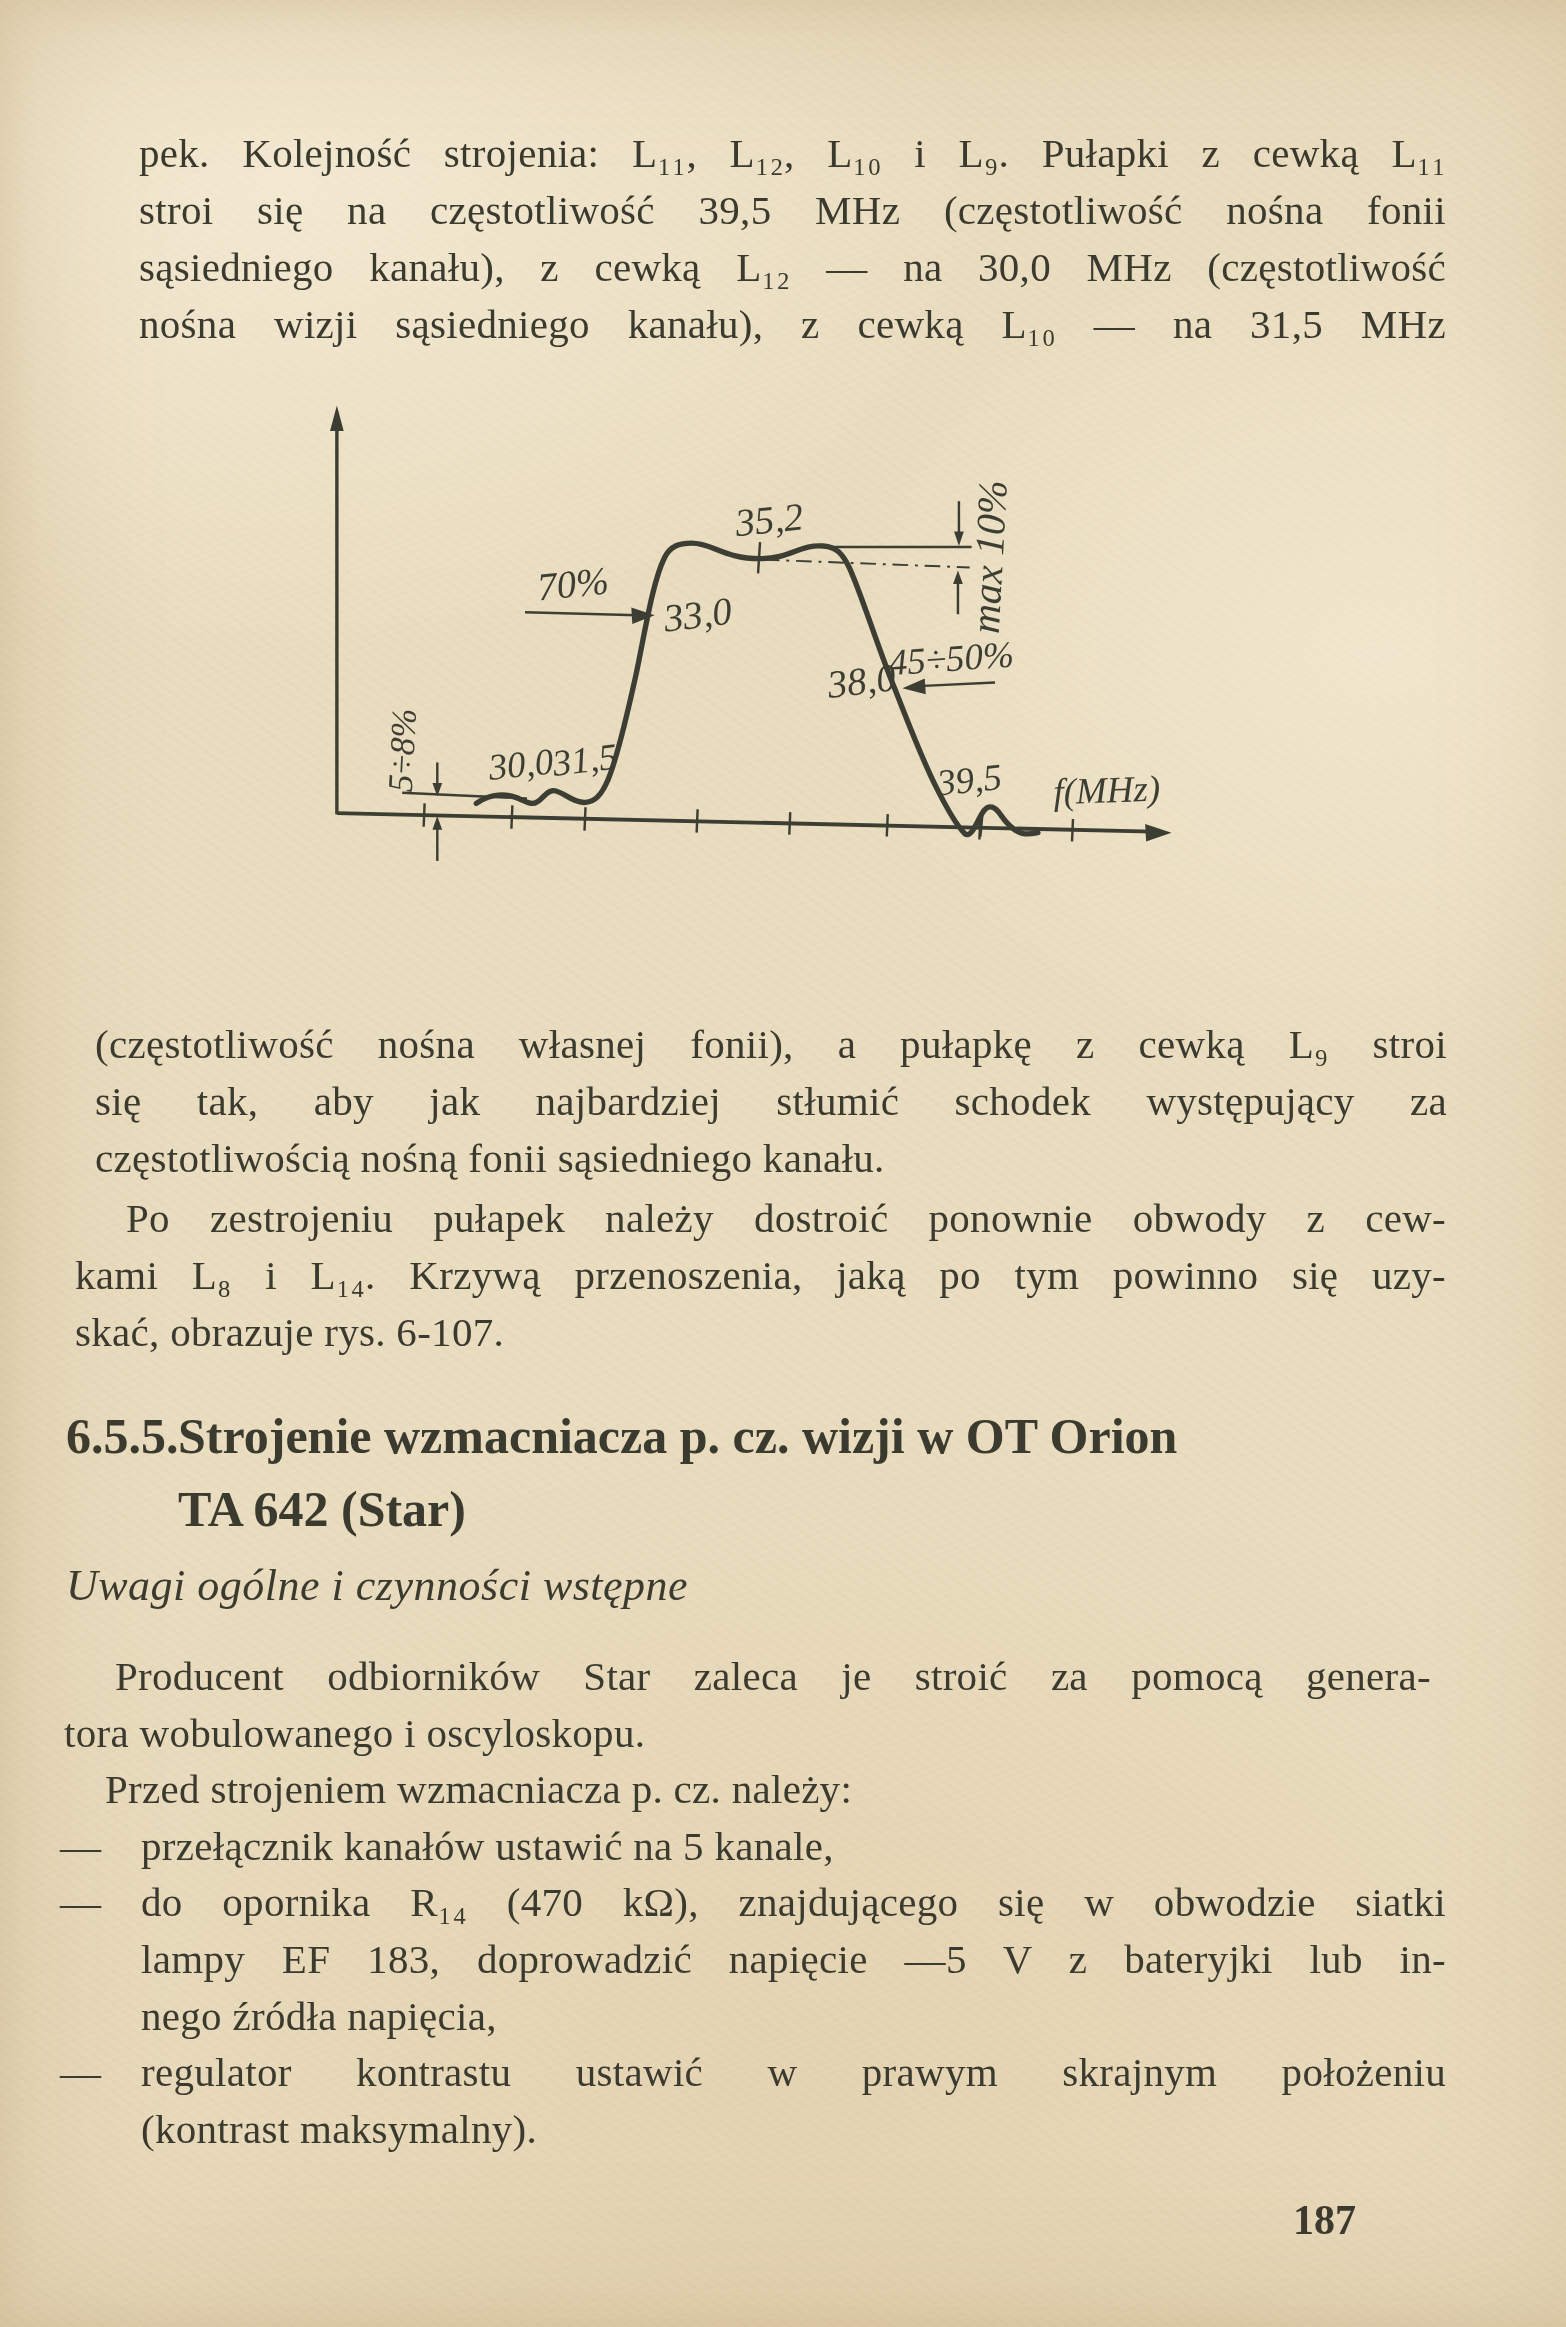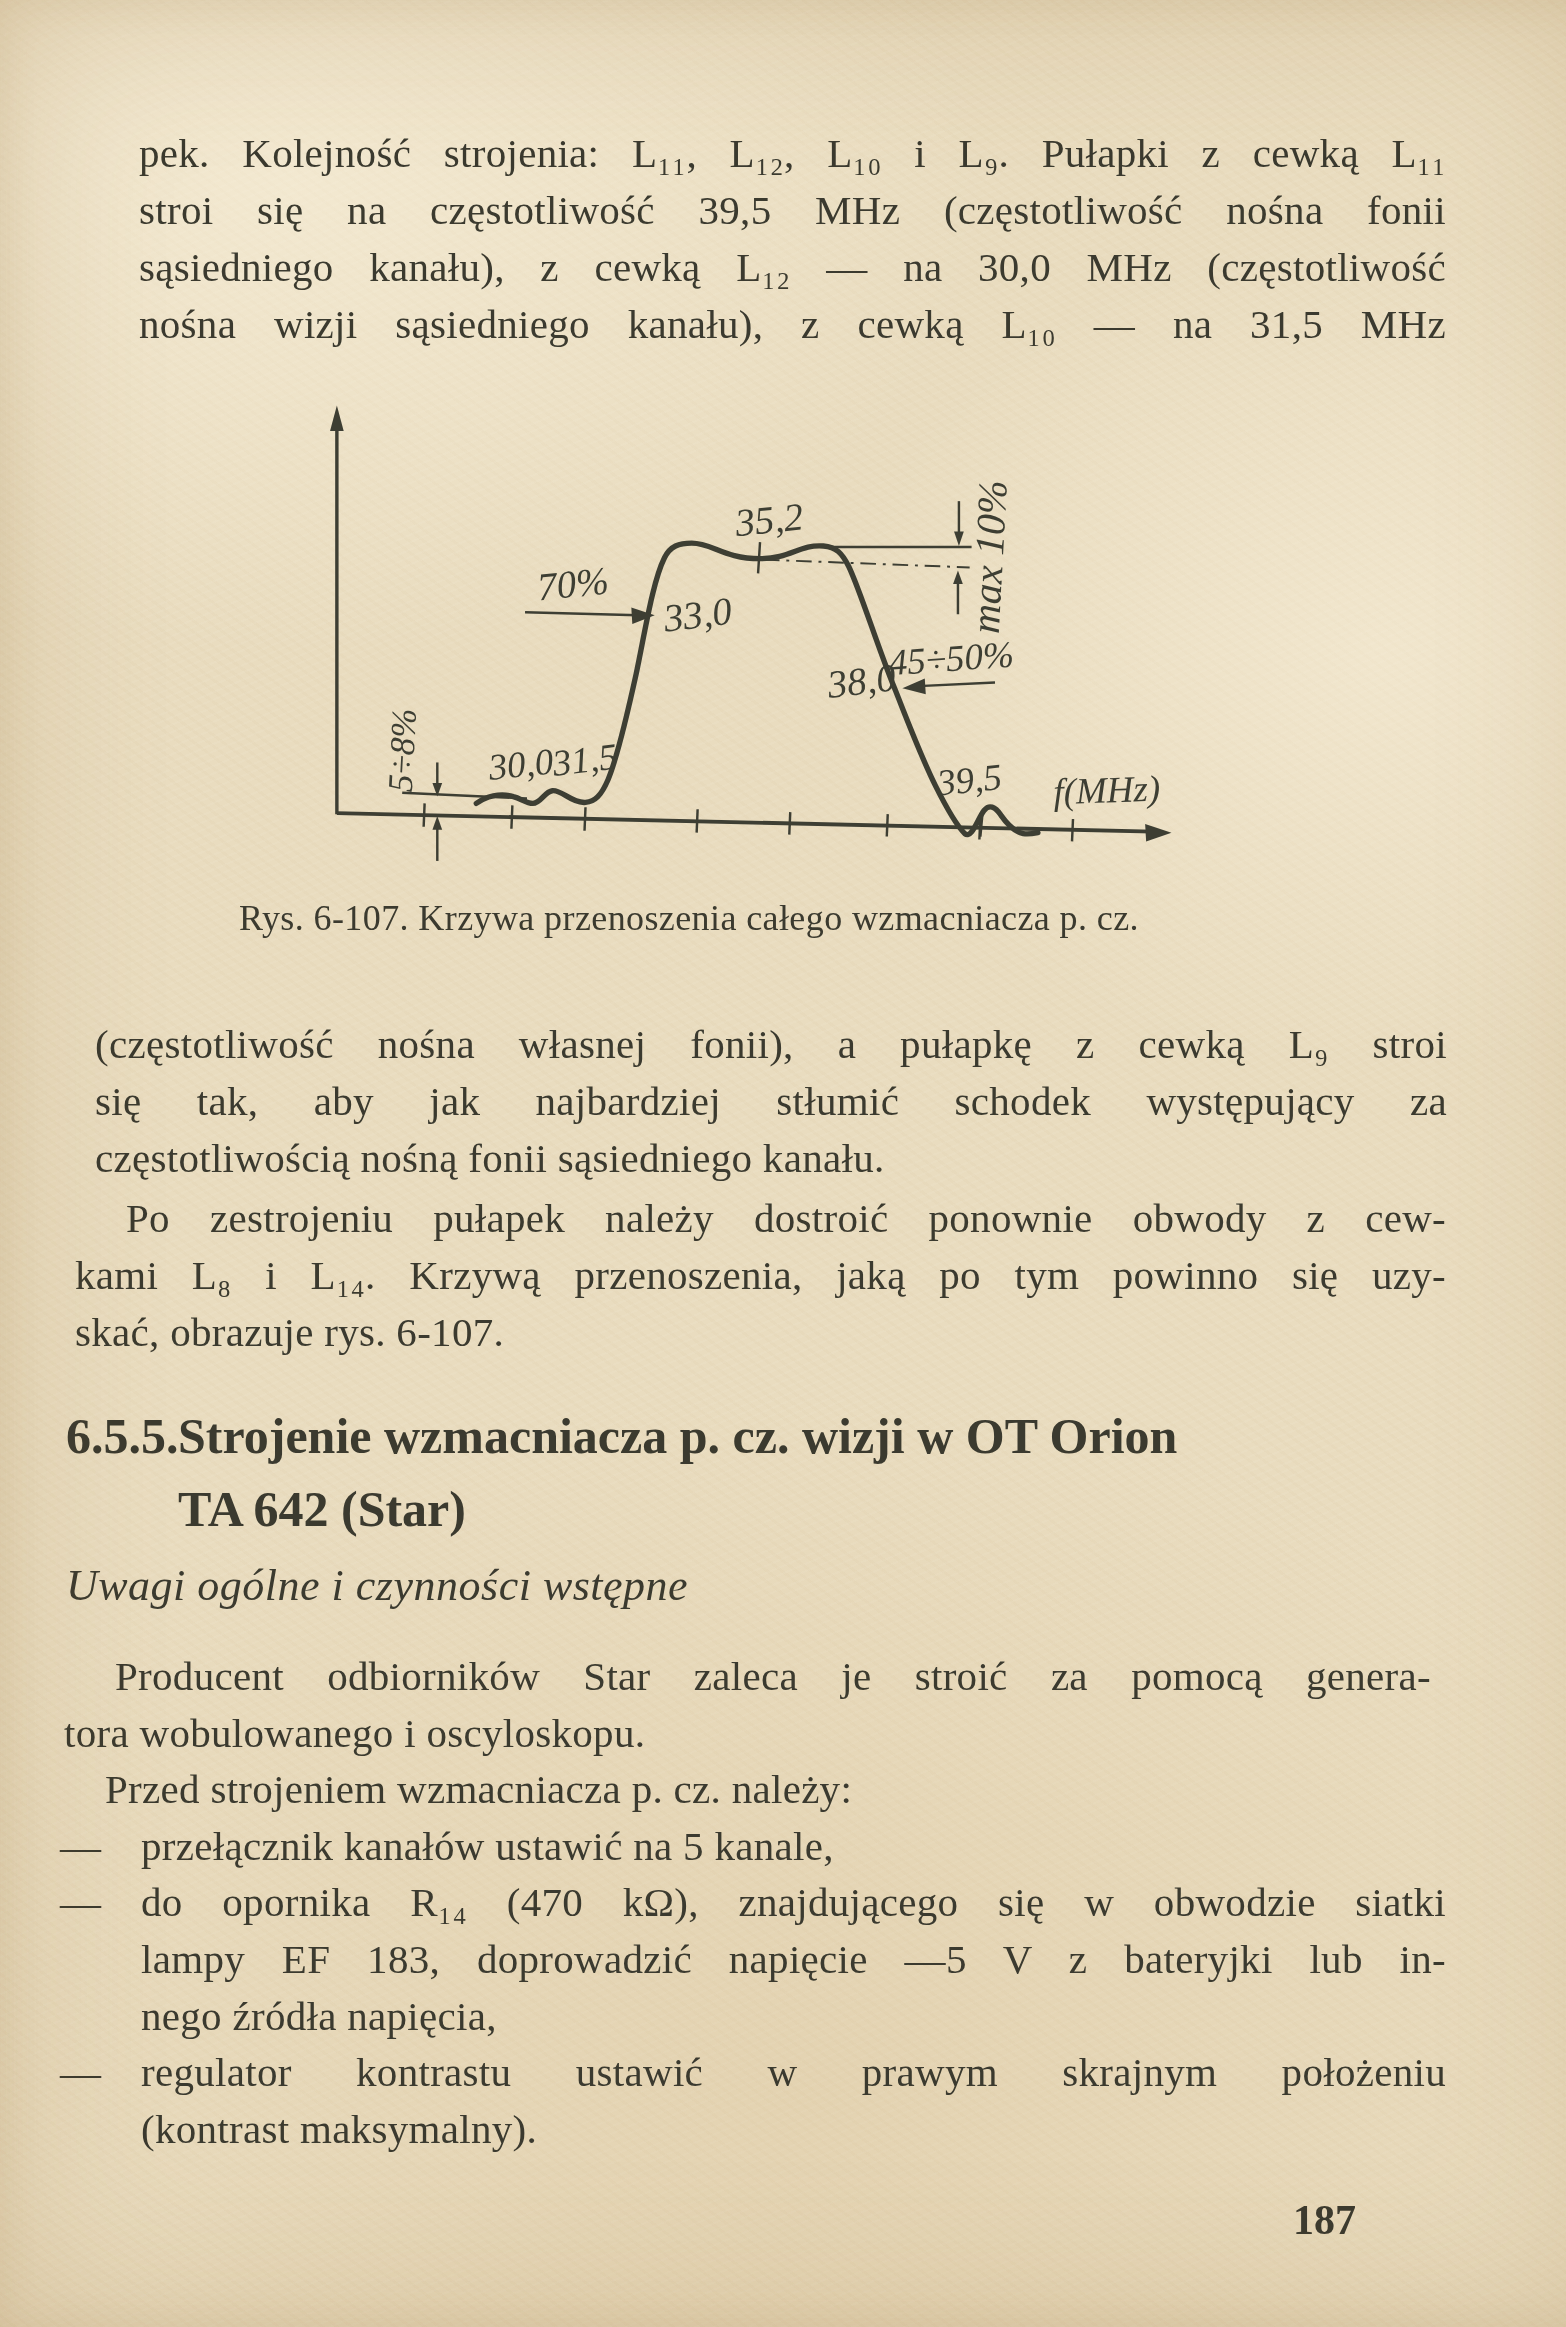--- a/index.html
+++ b/index.html
@@ -116,21 +116,20 @@
     <polygon class="arr" points="675,306 698,296 699,312"></polygon>
     <text class="figlabel" font-size="38" text-anchor="middle" x="726" y="288" transform="rotate(-4 726 288)">45÷50%</text>
 
     <text class="figlabel" font-size="38" x="252" y="400" transform="rotate(-6 252 400)">30,0</text>
     <text class="figlabel" font-size="38" x="318" y="396" transform="rotate(-7 318 396)">31,5</text>
     <text class="figlabel" font-size="38" x="712" y="416" transform="rotate(-6 712 416)">39,5</text>
     <line class="ink" x1="757" y1="436" x2="755" y2="458" stroke-width="2.5"></line>
     <text class="figlabel" font-size="38" text-anchor="middle" x="885" y="423" transform="rotate(-2 885 423)">f(MHz)</text>
   </svg>
 
-  <div class="caption" style="left:239px;top:897px;">Rys. 6-107. Krzywa przenoszenia całego wzmacniacza p. cz.</div>
 
   <div class="block" style="left:95px;top:1016px;width:1352px;">
     <div class="line">(częstotliwość nośna własnej fonii), a pułapkę z cewką L₉ stroi</div>
     <div class="line">się tak, aby jak najbardziej stłumić schodek występujący za</div>
     <div class="line last">częstotliwością nośną fonii sąsiedniego kanału.</div>
   </div>
 
   <div class="block" style="left:75px;top:1174px;width:1371px;margin-top:16px;">
     <div class="line indent">Po zestrojeniu pułapek należy dostroić ponownie obwody z cew-</div>
     <div class="line">kami L₈ i L₁₄. Krzywą przenoszenia, jaką po tym powinno się uzy-</div>

